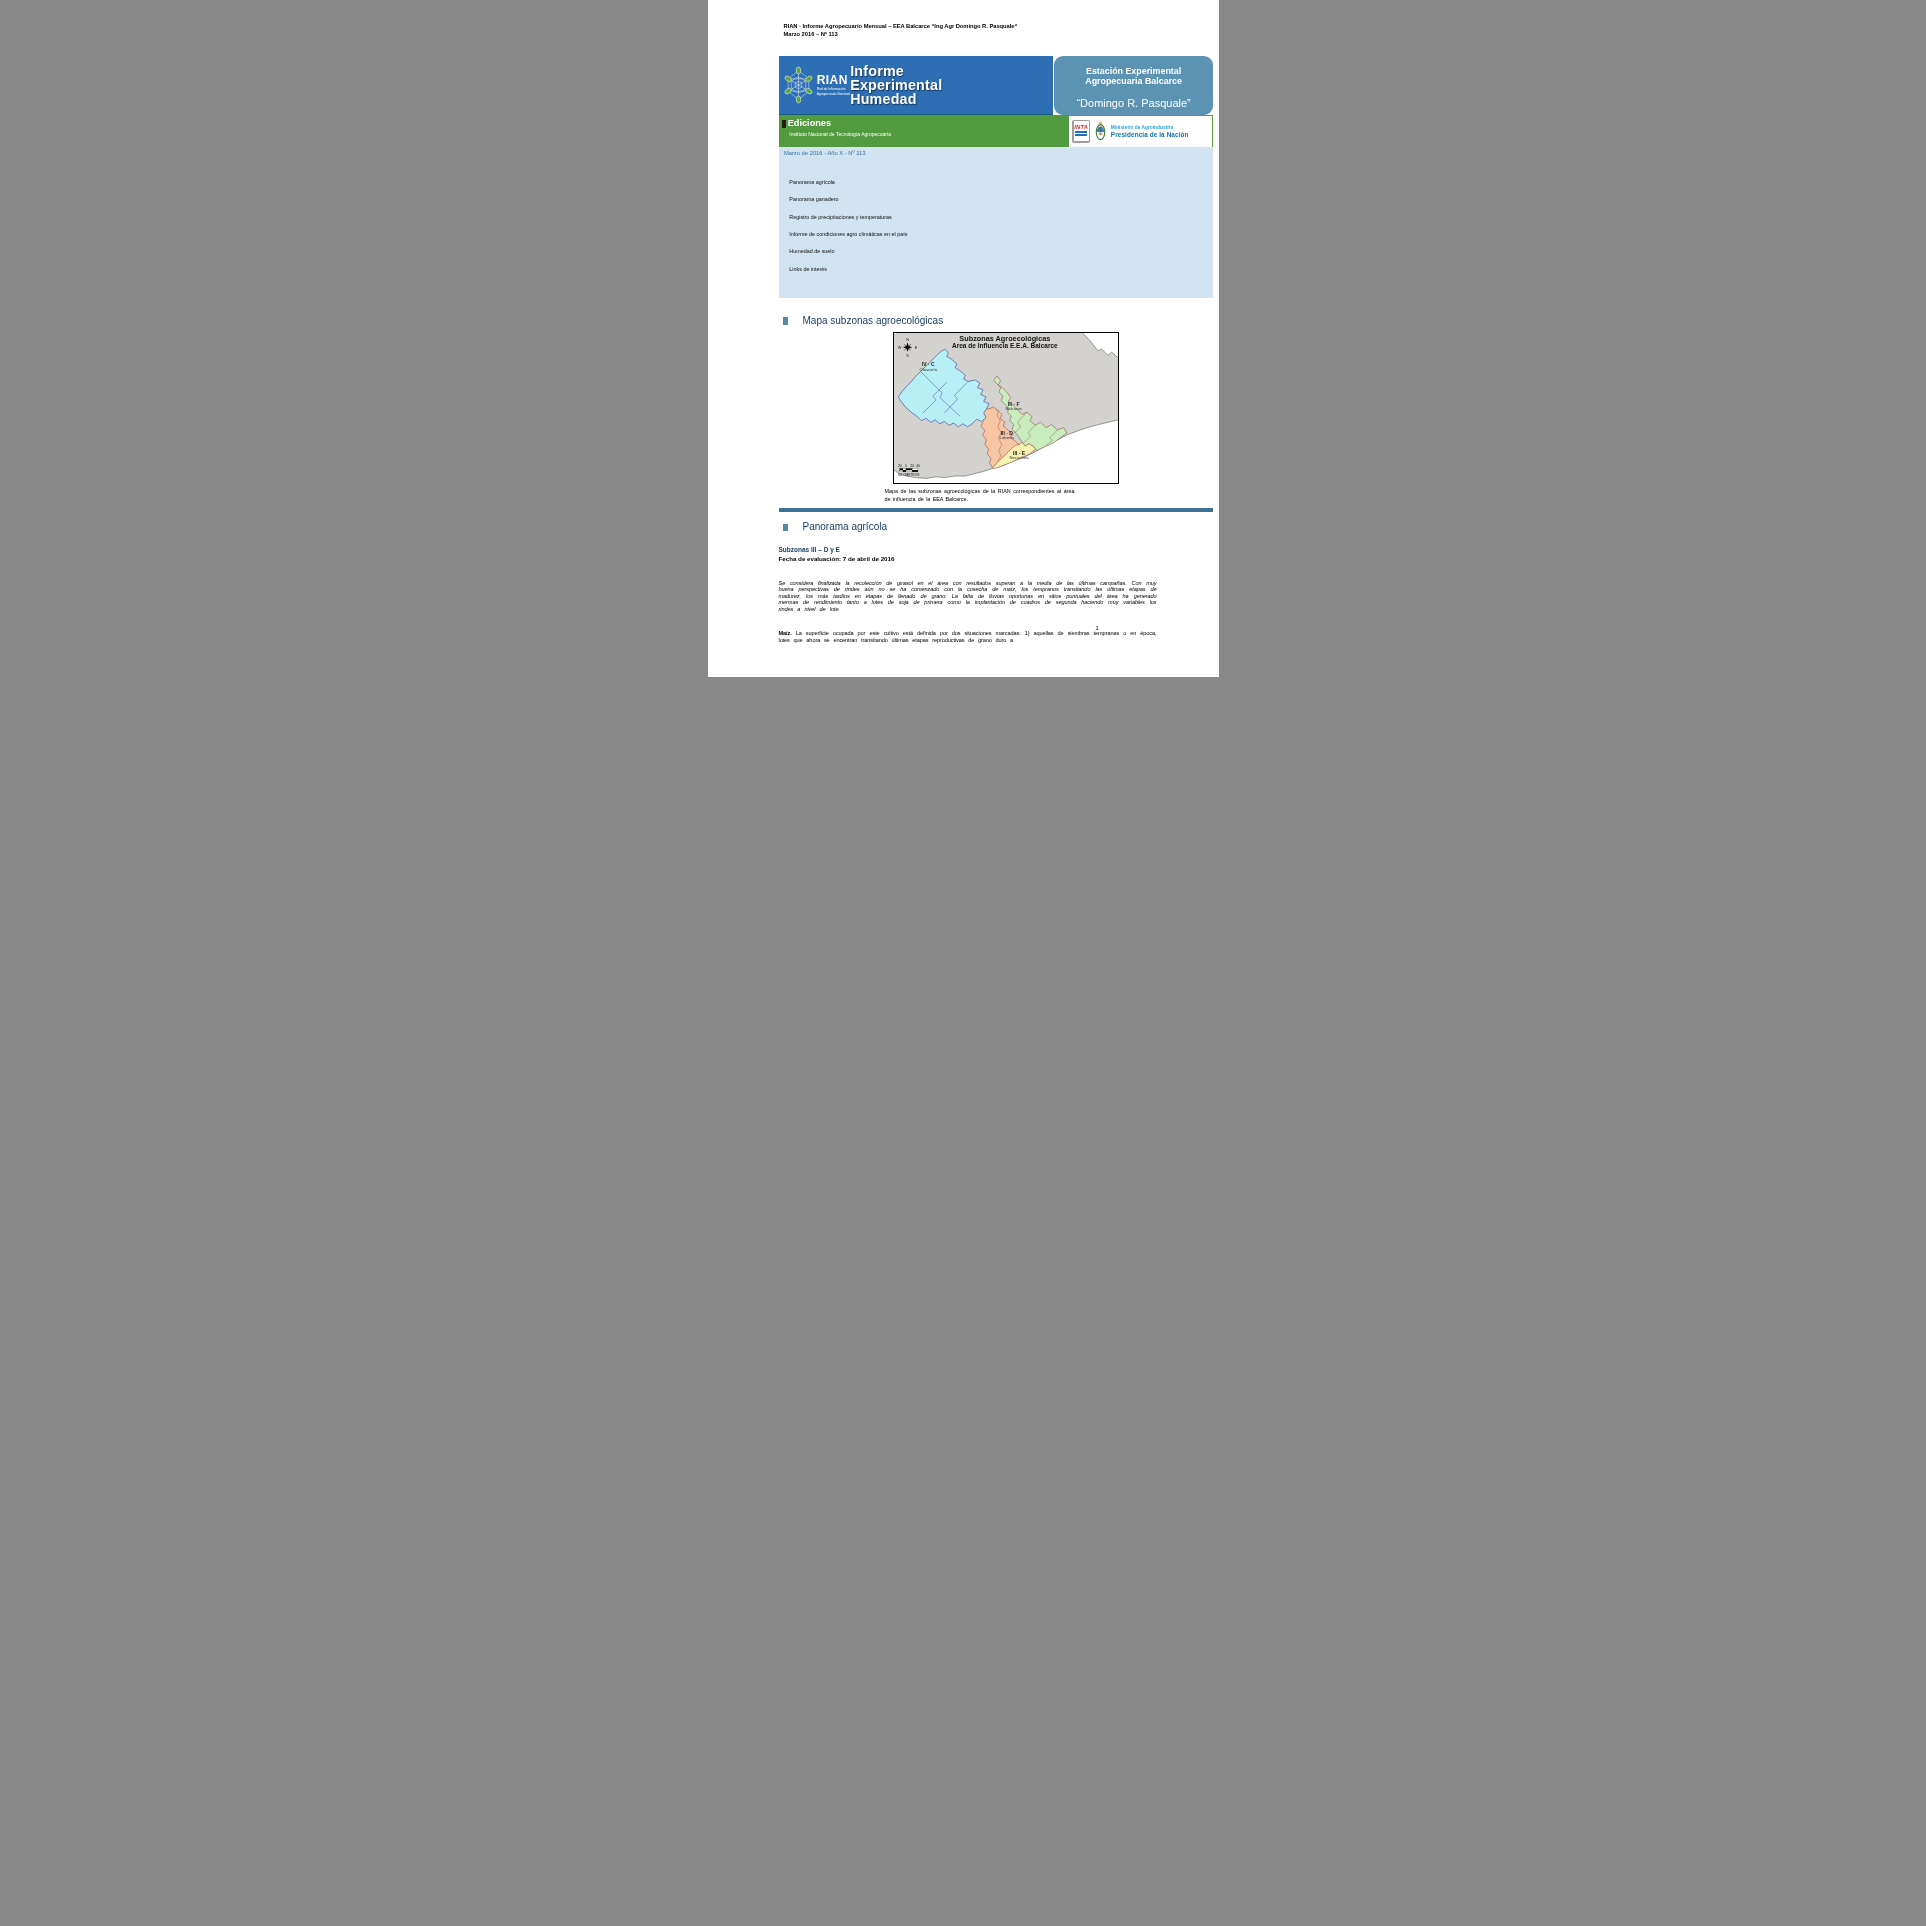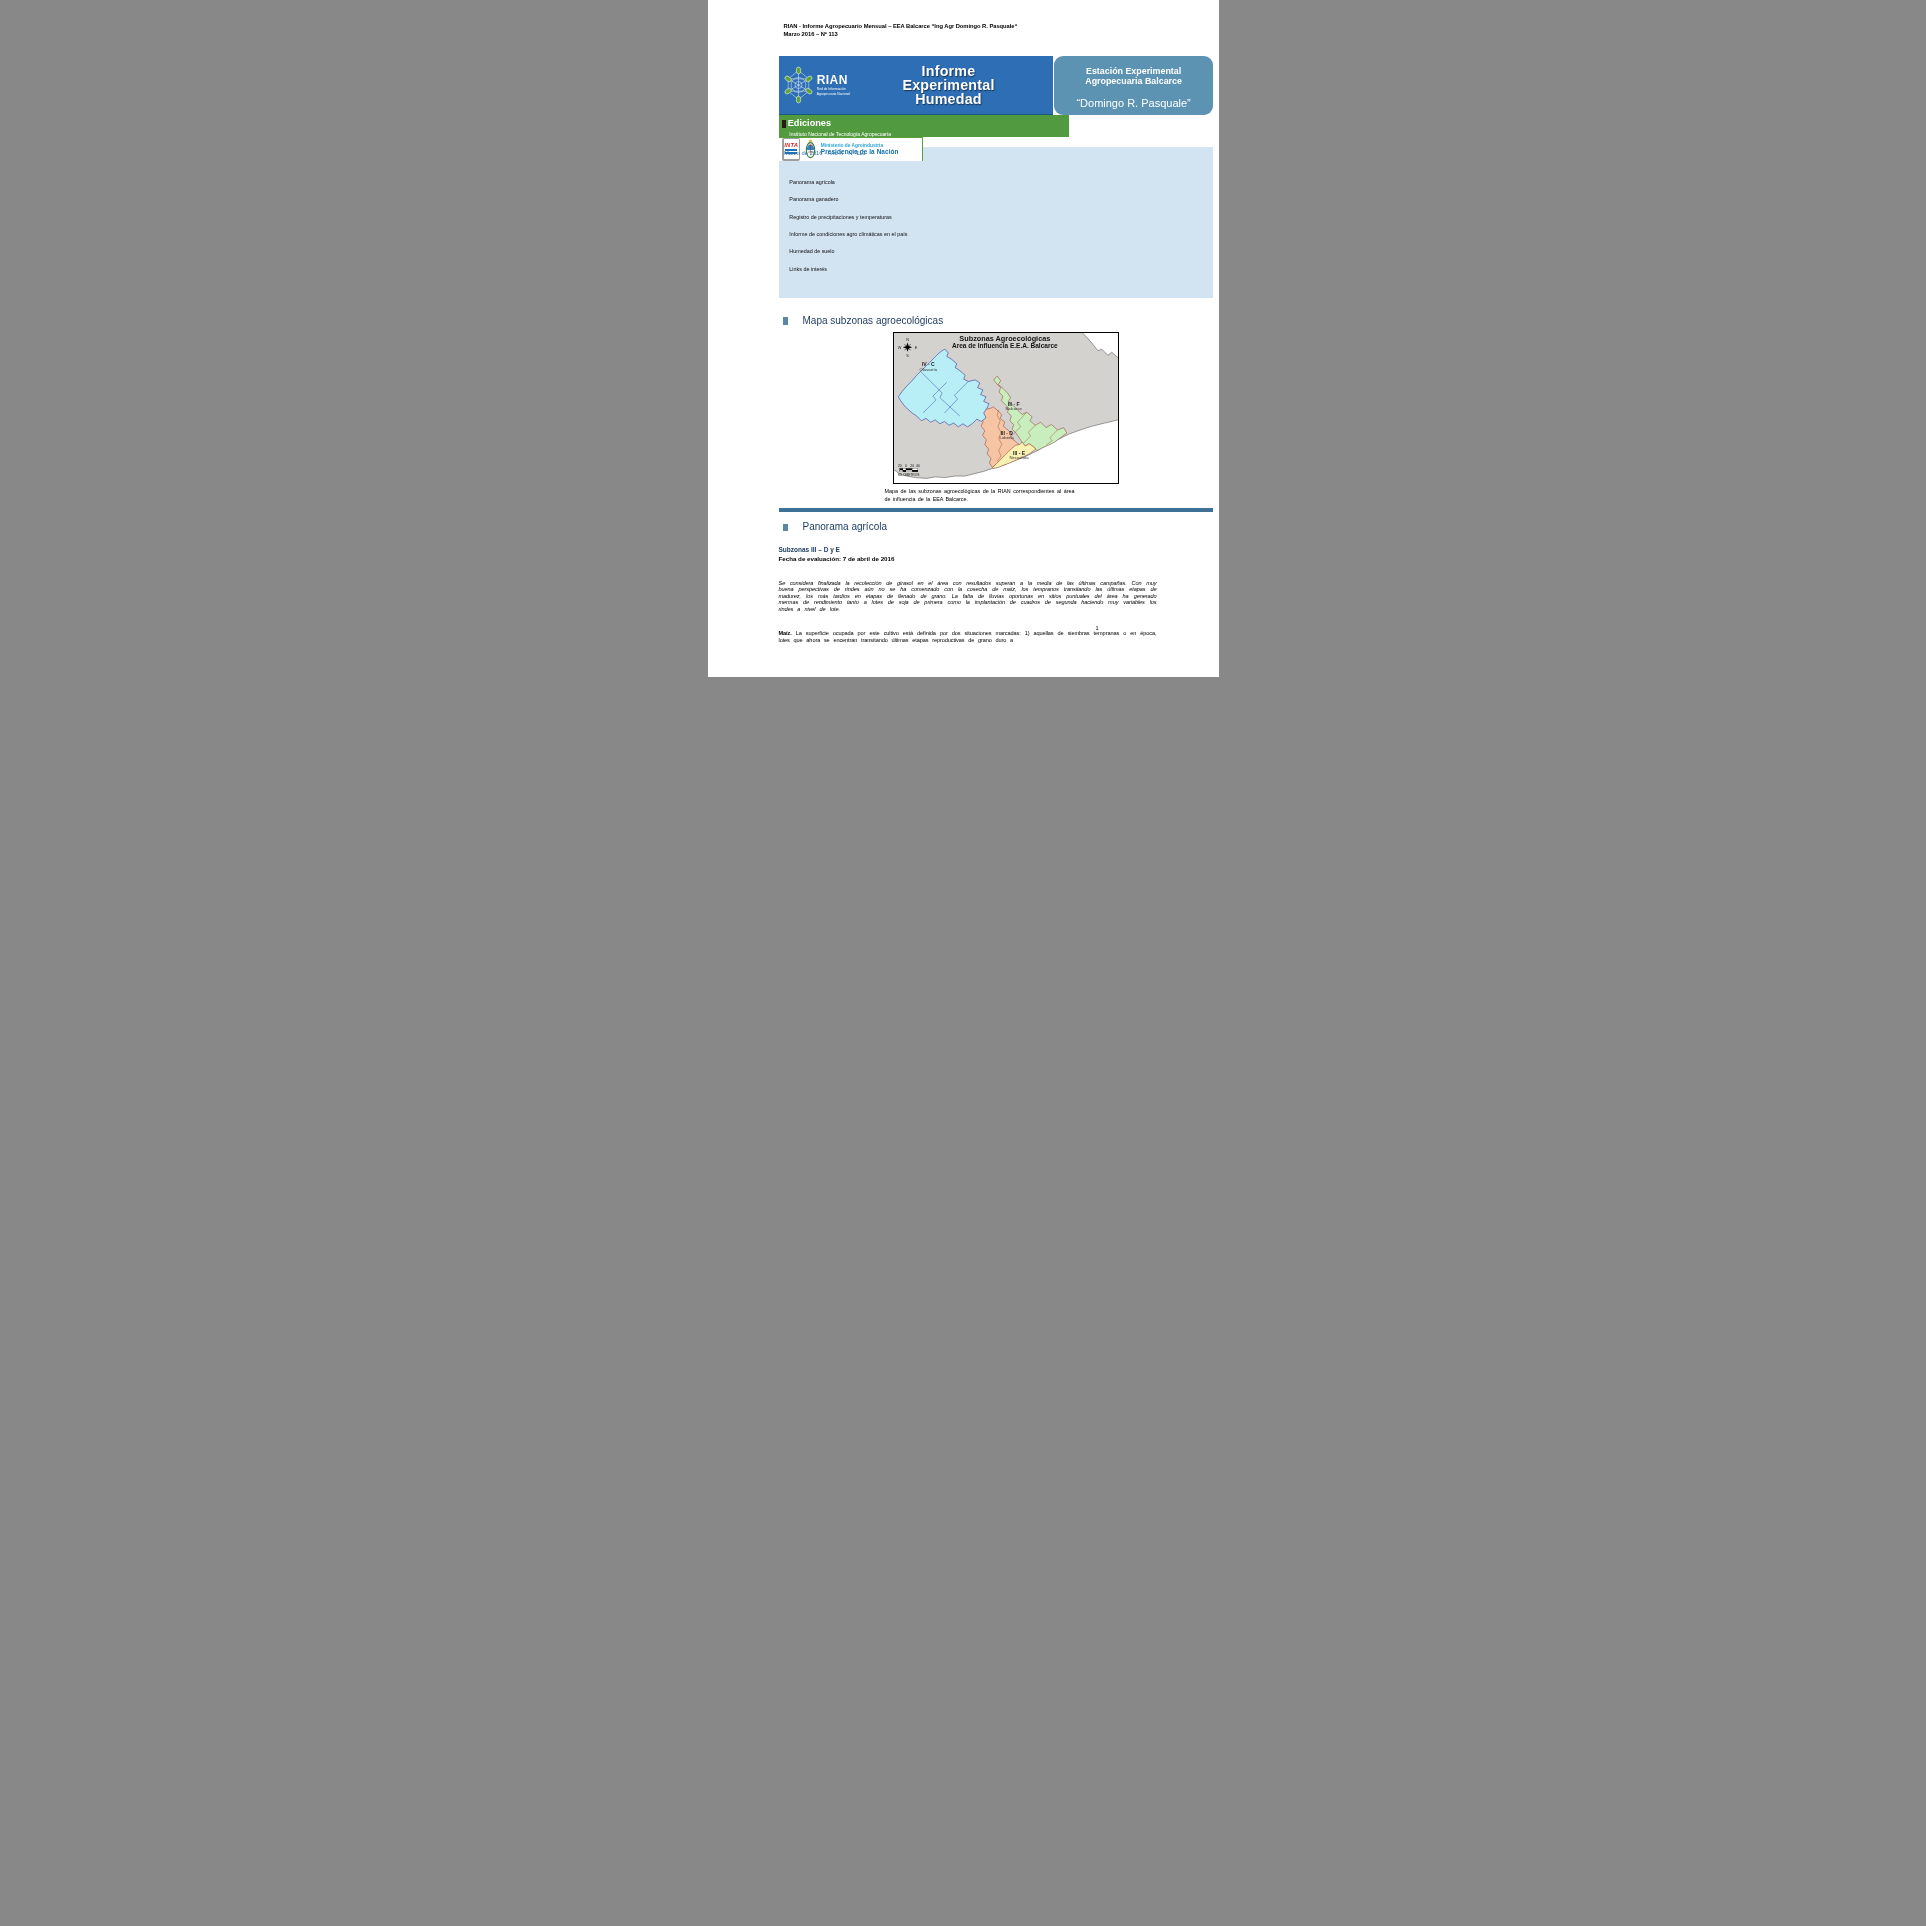--- a/index.html
+++ b/index.html
@@ -11,25 +11,25 @@
   .doc-header{padding:21.6px 0 0 60px;font-size:5.8px;font-weight:bold;line-height:1.5;letter-spacing:-0.04px;}
   
   .banner-row{display:flex;margin:17px 5.8px 0 55px;height:59px;}
   .banner-main{width:288px;background:#2d6eb5;border-bottom:1.9px solid #175a7d;position:relative;display:flex;align-items:center;box-sizing:border-box;}
   .banner-gap{width:1.5px;background:#fff;}
   .banner-side{width:166px;background:#5d93b2;color:#fff;text-align:center;box-sizing:border-box;padding-top:10px;border-radius:9px;}
   .rian-logo{margin-left:5.4px;}
   .rian-word{margin-left:3.9px;color:#fff;line-height:1;}
   .rian-word .acr{font-size:12px;font-weight:bold;letter-spacing:0.4px;}
   .rian-word .tag{font-size:3.3px;margin-top:1.2px;line-height:1.25;}
-  .banner-title{flex:1;text-align:center;padding-right:6.2px;color:#fff;font-weight:bold;font-size:14.3px;line-height:0.98;letter-spacing:0.2px;text-shadow:0.8px 0.8px 1.2px rgba(0,0,0,0.55);}
+  .banner-title{flex:1;text-align:left;padding-right:6.2px;color:#fff;font-weight:bold;font-size:14.3px;line-height:0.98;letter-spacing:0.2px;text-shadow:0.8px 0.8px 1.2px rgba(0,0,0,0.55);}
   .station-l{font-size:8.9px;font-weight:bold;line-height:1.15;}
   .station-q{font-size:11px;margin-top:11px;}
   
-  .row2{display:flex;margin:0 5.8px 0 55px;height:32px;flex-direction:column;}
+  .row2{display:flex;margin:0 5.8px 0 55px;height:32px;}
   .ediciones{width:290px;background:#529a40;color:#fff;box-sizing:border-box;padding:3.9px 0 0 3.1px;}
   .ed-title-row{display:flex;align-items:flex-start;}
   .ed-bullet{width:4.6px;height:7.3px;background:#241a16;margin-top:1.5px;}
   .ed-title{font-size:9.2px;font-weight:bold;margin-left:1.5px;line-height:1.05;}
   .ed-sub{font-size:5px;margin:2.3px 0 0 7.7px;}
   .logo-panel{width:144px;box-sizing:border-box;background:#fff;border-top:0.8px solid #5aa03c;border-right:1.5px solid #5aa03c;display:flex;align-items:center;padding-left:3.9px;}
   .inta-badge{width:17.7px;height:23px;background:#9e9e9e;border-radius:1.9px;padding:1.5px;box-sizing:border-box;}
   .inta-inner{background:#fff;height:100%;box-sizing:border-box;padding-top:2.3px;text-align:center;}
   .inta-word{color:#d42b26;font-weight:bold;font-style:italic;font-size:5.8px;letter-spacing:0.2px;}
   .inta-bar{height:1.9px;background:#1d6fb8;margin:1.2px 1.5px 0 1.5px;}

